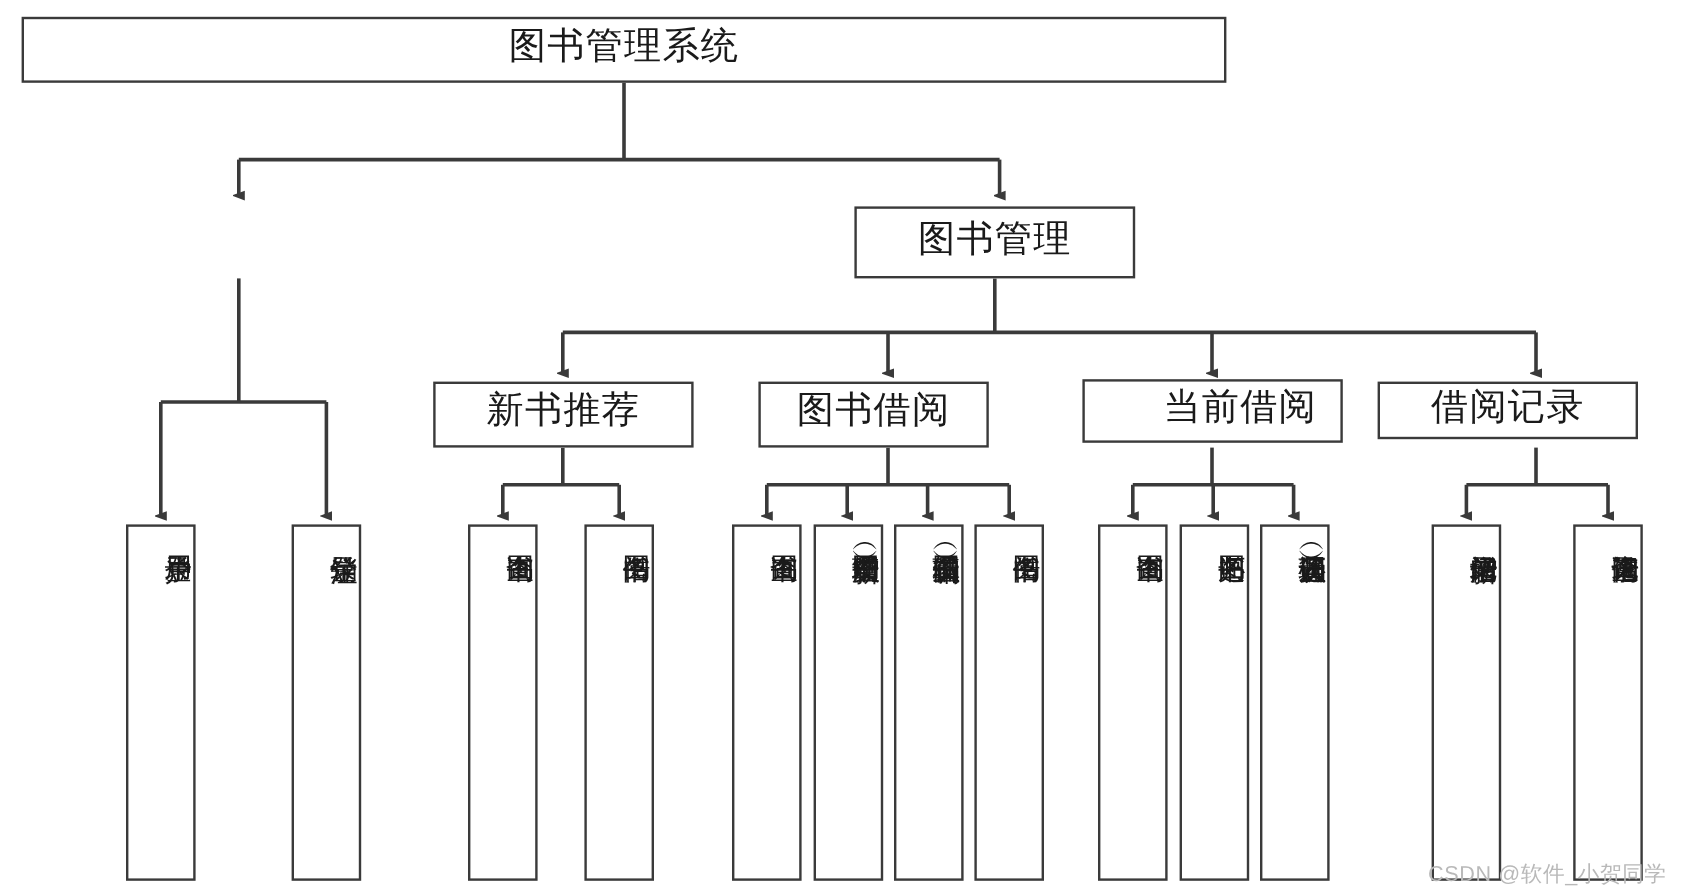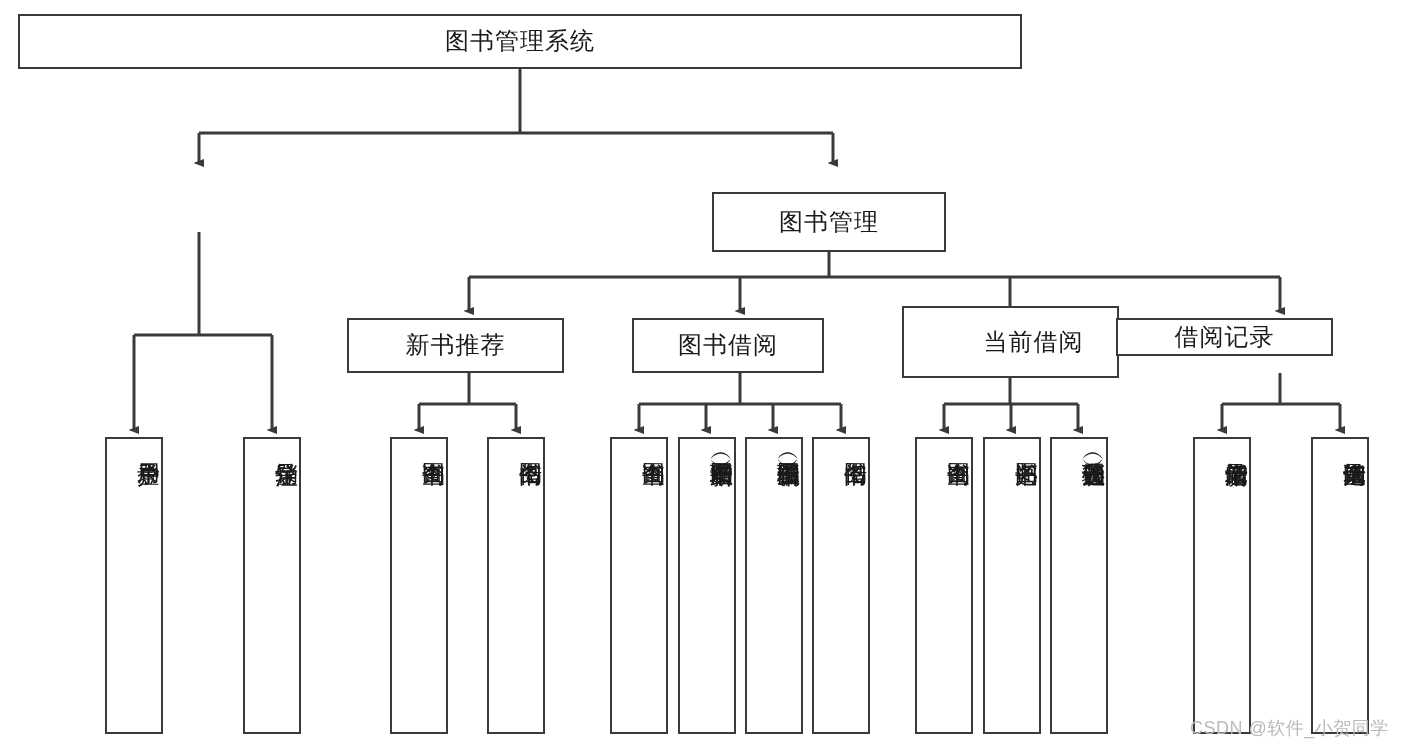--- a/index.html
+++ b/index.html
@@ -30,23 +30,24 @@
     box-sizing: border-box;
     background: #ffffff;
     border: 2px solid #3a3a3a;
     display: flex;
     align-items: center;
     justify-content: center;
     color: #1a1a1a;
     line-height: 1.18;
   }
   .node.horiz {
-    font-size: 24px;
+    font-size: 31px;
     letter-spacing: 1px;
     white-space: nowrap;
+    font-family: Liberation Mono, monospace;
   }
   .node.vert {
     font-size: 23px;
     letter-spacing: 0px;
     writing-mode: vertical-rl;
     text-orientation: upright;
     align-items: flex-start;
     justify-content: flex-start;
     padding-top: 6px;
     padding-right: 0;
@@ -119,34 +120,34 @@
       <path d="M1222,404 L1340,404"></path>
       <path d="M1222,404 L1222,430" marker-end="url(#arrow)"></path>
       <path d="M1340,404 L1340,430" marker-end="url(#arrow)"></path>
     </g>
   </svg>
 
   <div class="node horiz" style="left:18px; top:14px; width:1004px; height:55px;">
     <span>图书管理系统</span>
   </div>
 
-  <div class="node horiz" style="left:712px; top:172px; width:234px; height:60px;margin-top:20px;">
+  <div class="node horiz" style="left:712px; top:172px; width:234px; height:60px;">
     <span>图书管理</span>
   </div>
 
-  <div class="node horiz" style="left:347px; top:318px; width:217px; height:55px;">
+  <div class="node horiz" style="left:361px; top:318px; width:217px; height:55px;">
     <span>新书推荐</span>
   </div>
   <div class="node horiz" style="left:632px; top:318px; width:192px; height:55px;">
     <span>图书借阅</span>
   </div>
-  <div class="node horiz" style="left:902px; top:306px; width:217px; height:72px;padding-left:46px;">
+  <div class="node horiz" style="left:902px; top:316px; width:217px; height:53px;padding-left:46px;">
     <span>当前借阅</span>
   </div>
-  <div class="node horiz" style="left:1116px; top:318px; width:217px; height:38px;">
+  <div class="node horiz" style="left:1148px; top:318px; width:217px; height:48px;">
     <span>借阅记录</span>
   </div>
 
   <div class="node vert" style="left:105px; top:437px; width:58px; height:297px;">
     <span class="vtext">用户登录</span>
   </div>
   <div class="node vert" style="left:243px; top:437px; width:58px; height:297px;">
     <span class="vtext">注销登录</span>
   </div>
 

